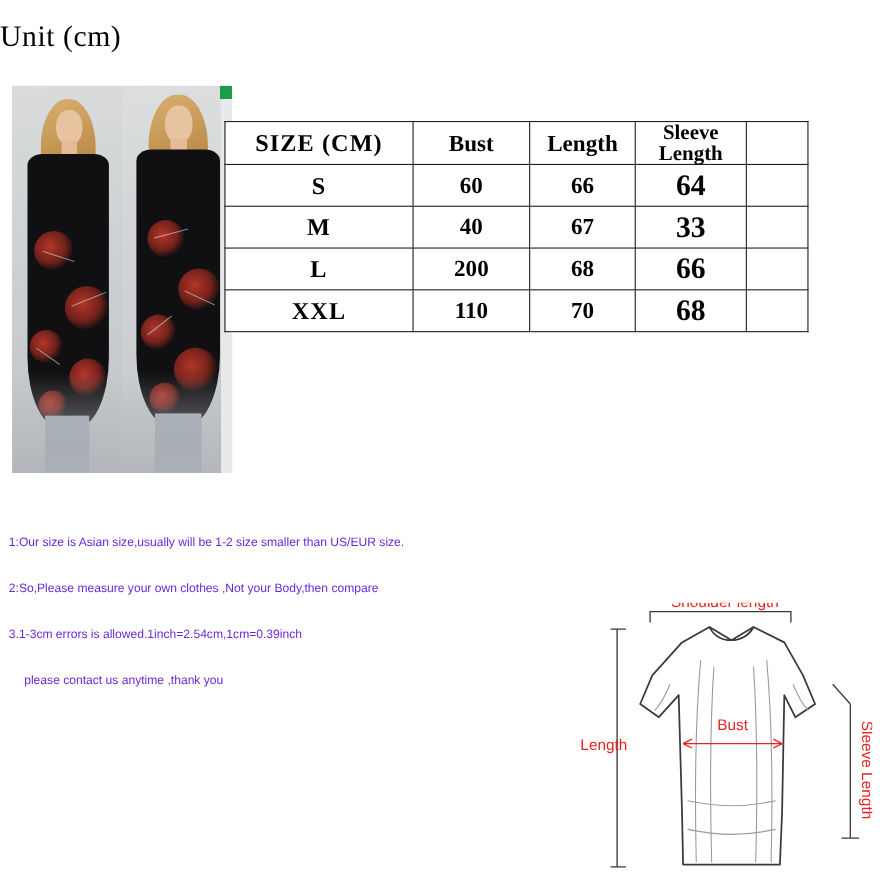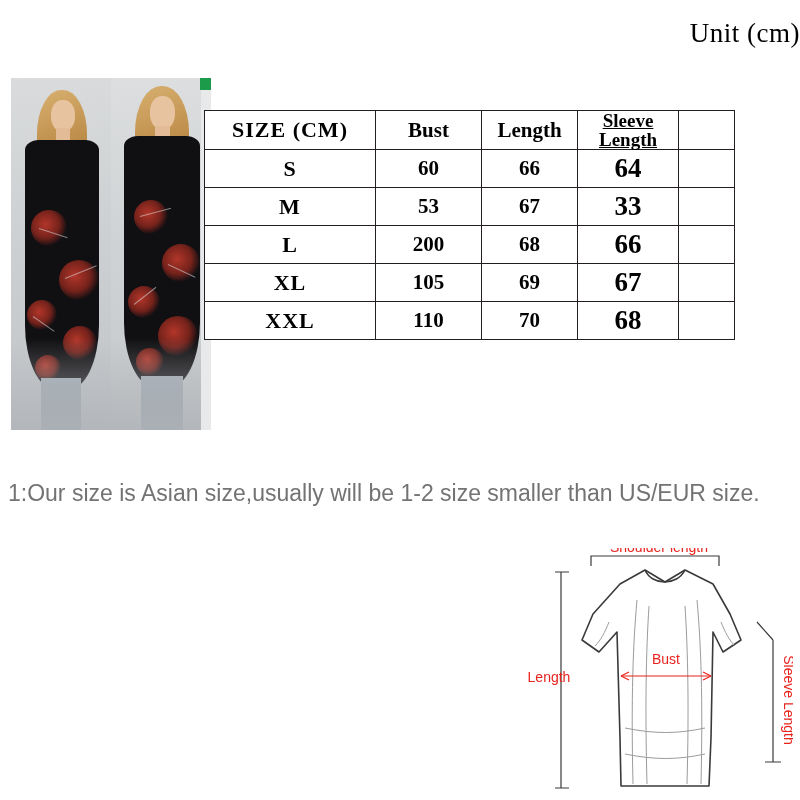--- a/index.html
+++ b/index.html
@@ -15,21 +15,21 @@
     color: #000;
     overflow: hidden;
   }
 
   
   #title {
     position: absolute;
     left: 0;
     top: 18px;
     width: 800px;
-    text-align: right;
+    text-align: left;
     font-family: "Liberation Serif", serif;
     font-size: 27px;
     letter-spacing: 0.5px;
   }
 
   
   #photo {
     position: absolute;
     left: 11px;
     top: 78px;
@@ -137,34 +137,33 @@
   }
   #size-table .c-size   { width: 170px; font-size: 22px; letter-spacing: 1px;}
   #size-table .c-bust   { width: 105px; font-size: 21px; }
   #size-table .c-length { width: 95px;  font-size: 21px; }
   #size-table .c-sleeve { width: 100px; font-size: 27px; }
   #size-table .c-extra  { width: 55px; }
   #size-table thead td { font-size: 21px; }
   #size-table .hdr-sleeve {
     font-size: 19px;
     line-height: 19px;
-    text-decoration: underline;
   }
   #size-table tbody td.c-size { font-size: 22px; }
 
   
   #notes {
     position: absolute;
     left: 8px;
     top: 472px;
     width: 700px;
     font-family: "Liberation Sans", sans-serif;
-    font-size: 23px;
+    font-size: 11px;
     line-height: 42px;
-    color: #737373;
+    color: #6d28d9;
   }
   #notes div { white-space: nowrap; }
   #notes .indent { padding-left: 14px; }
 
   
   #diagram {
     position: absolute;
     left: 525px;
     top: 548px;
     width: 268px;
@@ -230,51 +229,47 @@
   <tbody>
     <tr>
       <td class="c-size">S</td>
       <td class="c-bust">60</td>
       <td class="c-length">66</td>
       <td class="c-sleeve">64</td>
       <td class="c-extra"></td>
     </tr>
     <tr>
       <td class="c-size">M</td>
-      <td class="c-bust">53</td>
+      <td class="c-bust">40</td>
       <td class="c-length">67</td>
       <td class="c-sleeve">33</td>
       <td class="c-extra"></td>
     </tr>
     <tr>
       <td class="c-size">L</td>
       <td class="c-bust">200</td>
       <td class="c-length">68</td>
       <td class="c-sleeve">66</td>
       <td class="c-extra"></td>
     </tr>
     <tr>
-      <td class="c-size">XL</td>
-      <td class="c-bust">105</td>
-      <td class="c-length">69</td>
-      <td class="c-sleeve">67</td>
-      <td class="c-extra"></td>
-    </tr>
-    <tr>
       <td class="c-size">XXL</td>
       <td class="c-bust">110</td>
       <td class="c-length">70</td>
       <td class="c-sleeve">68</td>
       <td class="c-extra"></td>
     </tr>
   </tbody>
 </table>
 
 <div id="notes">
   <div>1:Our size is Asian size,usually will be 1-2 size smaller than US/EUR size.</div>
+  <div>2:So,Please measure your own clothes ,Not your Body,then compare</div>
+  <div>3.1-3cm errors is allowed.1inch=2.54cm,1cm=0.39inch</div>
+  <div class="indent">please contact us anytime ,thank you</div>
 </div>
 
 <div id="diagram">
   <svg width="268" height="248" viewBox="0 0 268 248" xmlns="http://www.w3.org/2000/svg">
 
     <g fill="#ffffff" stroke="#3a3a3a" stroke-width="1.6" stroke-linejoin="round">
       <path d="M95 36 L120 22 L140 34 L160 22 L188 36 L205 66
                L216 92 L198 104 L188 84 L186 190
                L184 238 L96 238 L95 190 L92 84 L74 104 L57 92
                L68 66 Z"></path>

